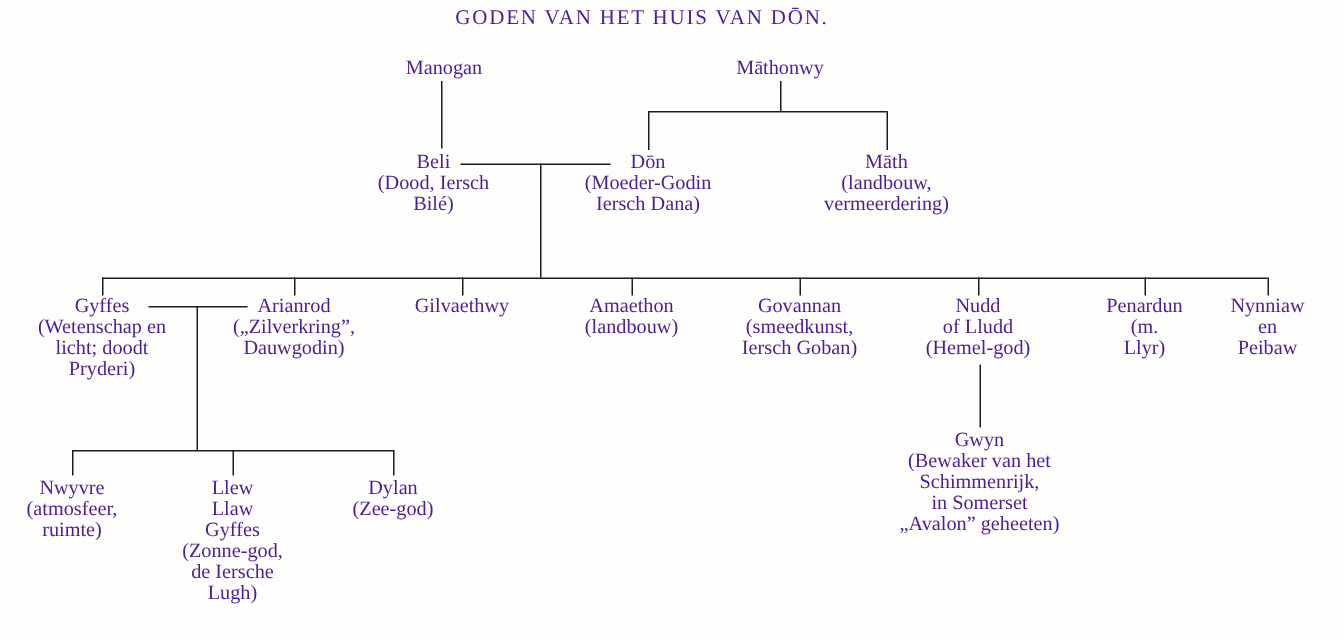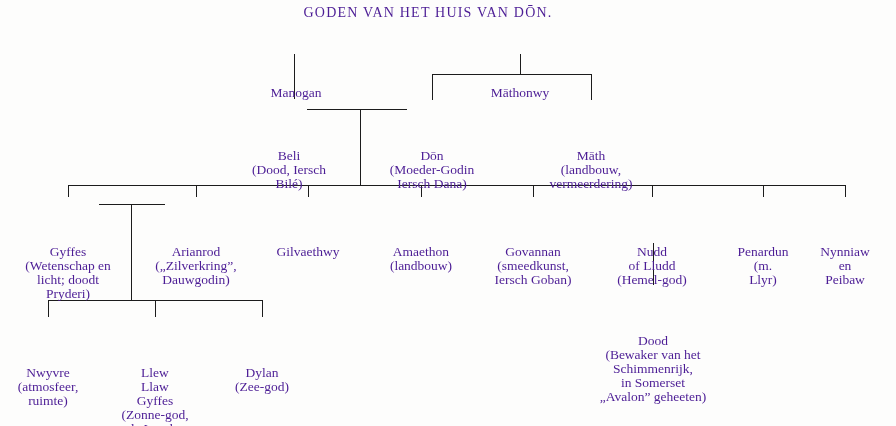--- a/index.html
+++ b/index.html
@@ -22,21 +22,21 @@
     letter-spacing: 1.2px;
     white-space: pre;
   }
   .node {
     position: absolute;
     transform: translateX(-50%);
     text-align: center;
     font-size: 13.5px;
     line-height: 14px;
   }
-  .node .name { white-space: pre; margin-top: 48px; }
+  .node .name { white-space: pre; }
   .node .desc { white-space: pre-line; }
   .hline, .vline { position: absolute; background: #1c1c1c; }
   .hline { height: 1px; }
   .vline { width: 1px; }
 </style>
 </head>
 <body>
 
 <div class="page">
 
@@ -158,20 +158,20 @@
 de Iersche
 Lugh)</div>
   </div>
 
   <div class="node" style="left:262px;top:318px">
     <div class="name">Dylan</div>
     <div class="desc">(Zee-god)</div>
   </div>
 
   <div class="node" style="left:653px;top:286px">
-    <div class="name">Dood</div>
+    <div class="name">Gwyn</div>
     <div class="desc">(Bewaker van het
 Schimmenrijk,
 in Somerset
 „Avalon” geheeten)</div>
   </div>
 
 </div>
 
 </body></html>

